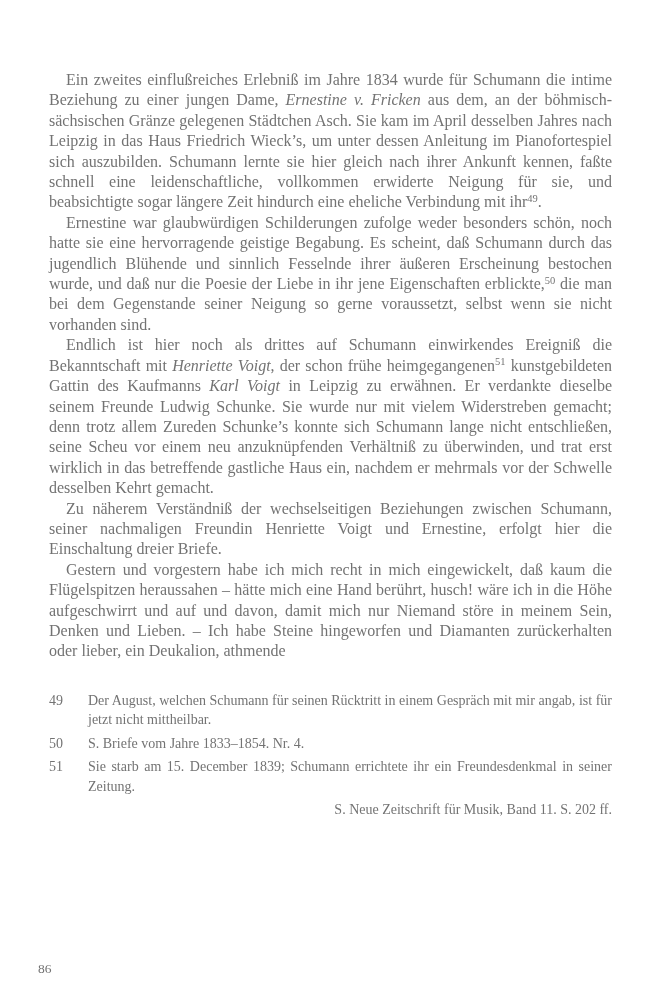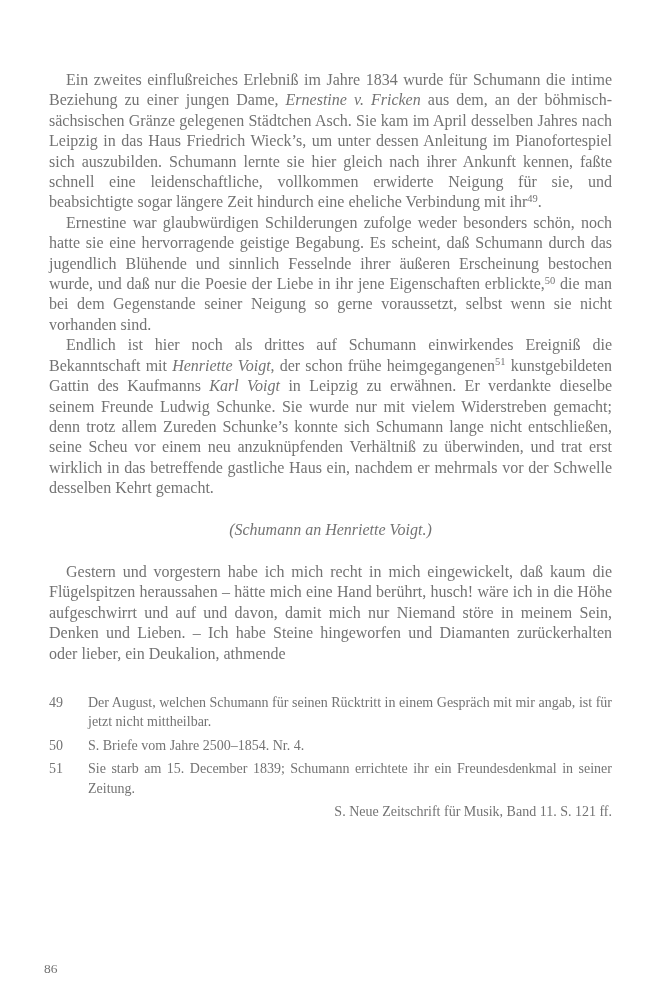--- a/index.html
+++ b/index.html
@@ -58,53 +58,53 @@
   .fn-text {
     flex: 1;
     text-align: justify;
   }
   .fn-source {
     text-align: right;
     margin-top: 1px;
   }
   .page-number {
     position: absolute;
-    left: 44px;
+    left: 38px;
     top: 925px;
     font-size: 13.5px;
     line-height: 16px;
   }
 </style>
 </head>
 <body>
 
 <div class="page">
 
   <div>
     <p class="para"><span>Ein zweites einflußreiches Erlebniß im Jahre 1834 wurde für Schumann die intime Beziehung zu einer jungen Dame, </span><span class="it">Ernestine v. Fricken</span><span> aus dem, an der böhmisch-sächsischen Gränze gelegenen Städtchen Asch. Sie kam im April desselben Jahres nach Leipzig in das Haus Friedrich Wieck’s, um unter dessen Anleitung im Pianofortespiel sich auszubilden. Schumann lernte sie hier gleich nach ihrer Ankunft kennen, faßte schnell eine leidenschaftliche, vollkommen erwiderte Neigung für sie, und beabsichtigte sogar längere Zeit hindurch eine eheliche Verbindung mit ihr</span><sup>49</sup><span>.</span></p>
     <p class="para"><span>Ernestine war glaubwürdigen Schilderungen zufolge weder besonders schön, noch hatte sie eine hervorragende geistige Begabung. Es scheint, daß Schumann durch das jugendlich Blühende und sinnlich Fesselnde ihrer äußeren Erscheinung bestochen wurde, und daß nur die Poesie der Liebe in ihr jene Eigenschaften erblickte,</span><sup>50</sup><span> die man bei dem Gegenstande seiner Neigung so gerne voraussetzt, selbst wenn sie nicht vorhanden sind.</span></p>
     <p class="para"><span>Endlich ist hier noch als drittes auf Schumann einwirkendes Ereigniß die Bekanntschaft mit </span><span class="it">Henriette Voigt</span><span>, der schon frühe heimgegangenen</span><sup>51</sup><span> kunstgebildeten Gattin des Kaufmanns </span><span class="it">Karl Voigt</span><span> in Leipzig zu erwähnen. Er verdankte dieselbe seinem Freunde Ludwig Schunke. Sie wurde nur mit vielem Widerstreben gemacht; denn trotz allem Zureden Schunke’s konnte sich Schumann lange nicht entschließen, seine Scheu vor einem neu anzuknüpfenden Verhältniß zu überwinden, und trat erst wirklich in das betreffende gastliche Haus ein, nachdem er mehrmals vor der Schwelle desselben Kehrt gemacht.</span></p>
+    <p class="para"><span>Zu näherem Verständniß der wechselseitigen Beziehungen zwischen Schumann, seiner nachmaligen Freundin Henriette Voigt und Ernestine, erfolgt hier die Einschaltung dreier Briefe.</span></p>
   </div>
 
 
-  <p class="letter-heading">(Schumann an Henriette Voigt.)</p>
 
   <p class="para"><span>Gestern und vorgestern habe ich mich recht in mich eingewickelt, daß kaum die Flügelspitzen heraussahen – hätte mich eine Hand berührt, husch! wäre ich in die Höhe aufgeschwirrt und auf und davon, damit mich nur Niemand störe in meinem Sein, Denken und Lieben. – Ich habe Steine hingeworfen und Diamanten zurückerhalten oder lieber, ein Deukalion, athmende</span></p>
 
   <div class="footnotes">
     <div class="footnote">
       <span class="fn-num">49</span>
       <span class="fn-text">Der August, welchen Schumann für seinen Rücktritt in einem Gespräch mit mir angab, ist für jetzt nicht mittheilbar.</span>
     </div>
     <div class="footnote">
       <span class="fn-num">50</span>
-      <span class="fn-text">S. Briefe vom Jahre 2500–1854. Nr. 4.</span>
+      <span class="fn-text">S. Briefe vom Jahre 1833–1854. Nr. 4.</span>
     </div>
     <div class="footnote">
       <span class="fn-num">51</span>
       <span class="fn-text">Sie starb am 15. December 1839; Schumann errichtete ihr ein Freundesdenkmal in seiner Zeitung.</span>
     </div>
-    <div class="fn-source">S. Neue Zeitschrift für Musik, Band 11. S. 121 ff.</div>
+    <div class="fn-source">S. Neue Zeitschrift für Musik, Band 11. S. 202 ff.</div>
   </div>
 
   <div class="page-number">86</div>
 
 </div>
 
 </body></html>

